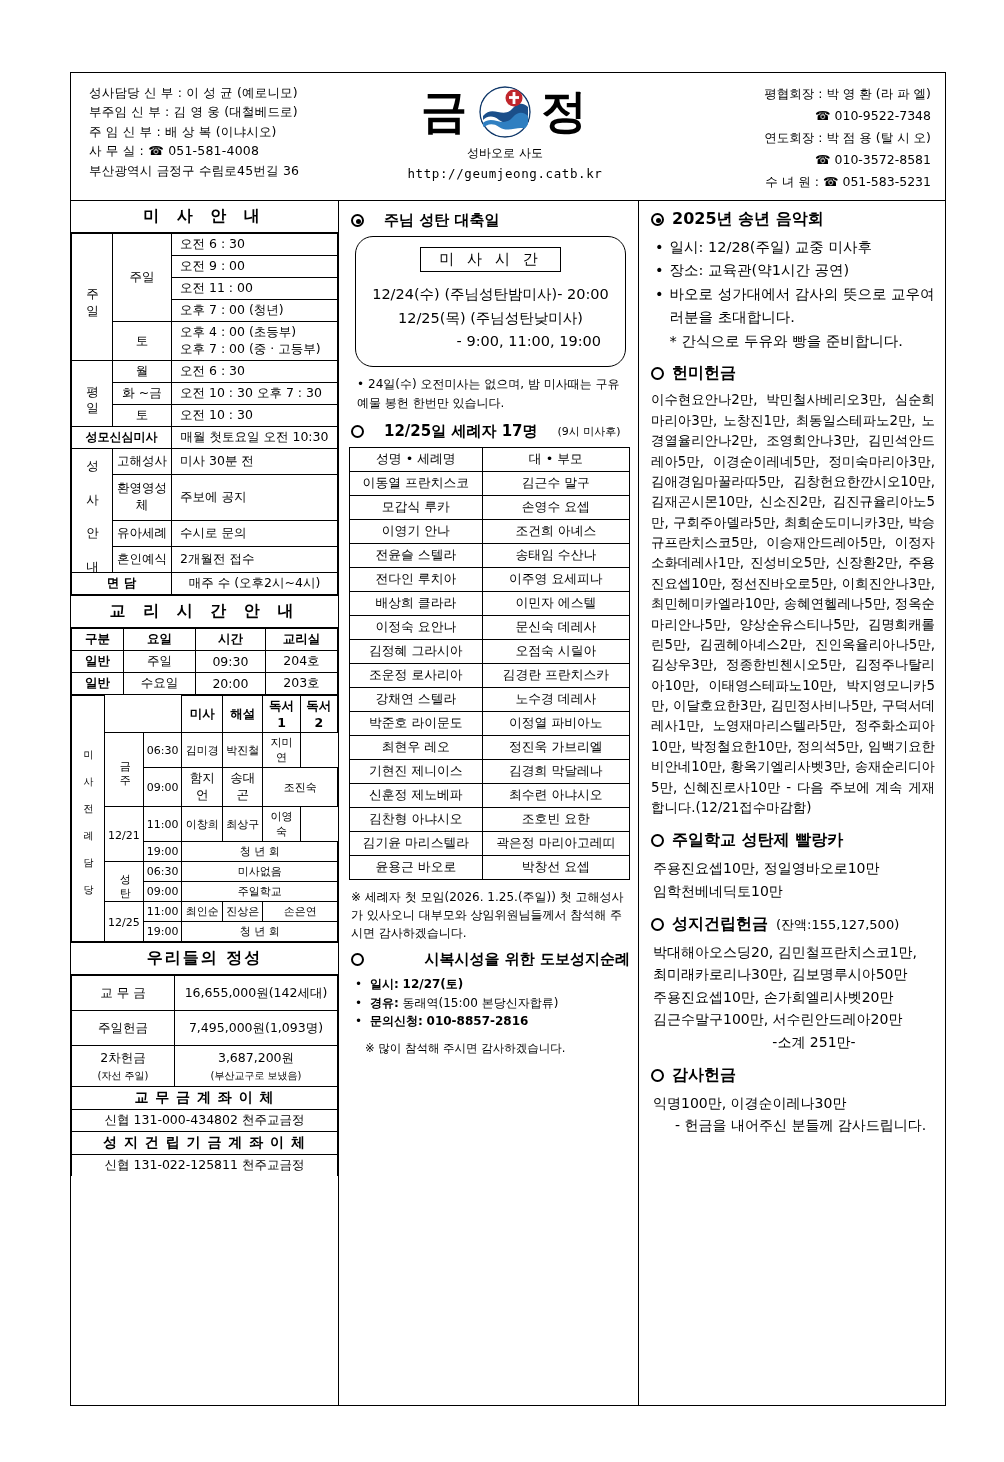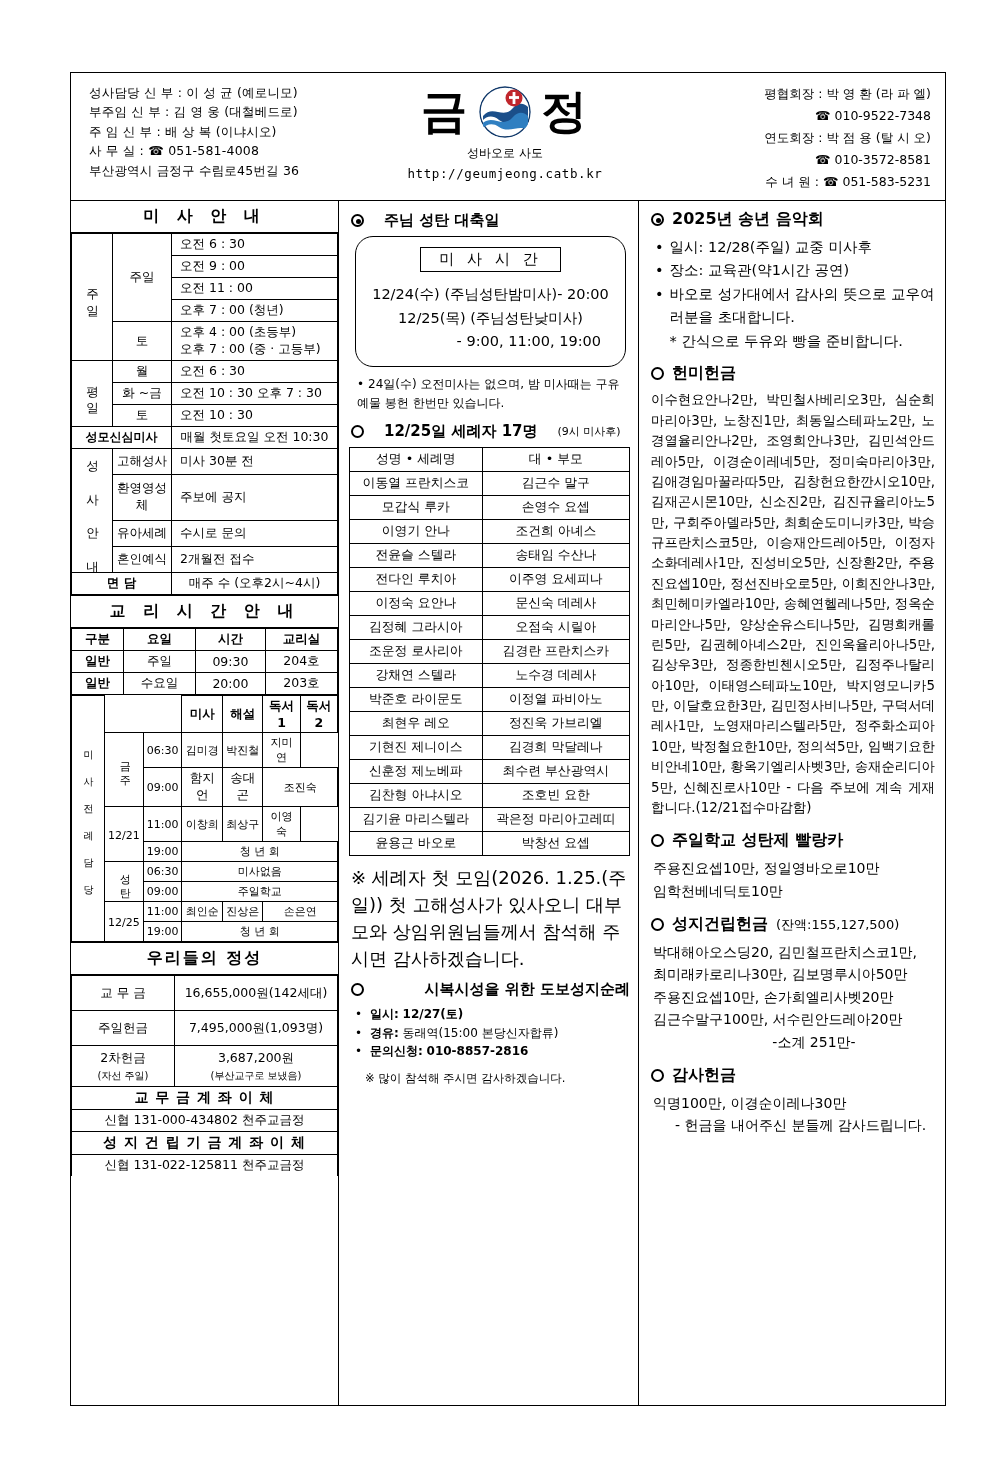--- a/index.html
+++ b/index.html
@@ -39,21 +39,21 @@
   .bullet-dot{display:inline-block;width:13px;height:13px;border:2px solid #000;border-radius:50%;box-sizing:border-box;position:relative;}
   .bullet-dot::after{content:"";position:absolute;left:2.5px;top:2.5px;width:5px;height:5px;background:#000;border-radius:50%;}
   .roundbox{border:1.5px solid #000;border-radius:18px;margin:4px 4px 8px 6px;padding:10px 8px 12px;text-align:center;position:relative;}
   .misa-label{display:inline-block;border:1.2px solid #000;padding:2px 18px;font-size:15px;letter-spacing:4px;margin-bottom:8px;}
   .rb-line{font-size:14.5px;margin:5px 0;}
   .note{font-size:12px;line-height:1.55;margin:2px 4px 10px 8px;}
   .note .dot{margin-right:4px;}
   table.bap{border-collapse:collapse;width:100%;font-size:12.8px;margin-top:4px;}
   table.bap td,table.bap th{border:1px solid #000;padding:3px 4px;text-align:center;}
   table.bap th{font-weight:normal;}
-  .footnote{font-size:18px;line-height:1.5;margin:8px 2px 0 2px;}
+  .footnote{font-size:12px;line-height:1.5;margin:8px 2px 0 2px;}
   
   .c3-h{font-size:16px;font-weight:bold;display:flex;align-items:center;gap:8px;margin:2px 0 6px;}
   .c3-list{font-size:14.5px;line-height:1.62;margin:0 0 10px 4px;}
   .c3-list div{display:flex;gap:6px;}
   .para{font-size:13.4px;line-height:1.52;text-align:justify;margin:0 0 12px 0;}
   .para2{font-size:14px;line-height:1.6;margin:0 0 12px 2px;}
   .center{text-align:center;}
   .tiny{font-size:11.5px;}
 </style>
 </head>
@@ -334,20 +334,24 @@
               </tr>
        <tr>
                 <td>전윤슬 스텔라</td>
                 <td>송태임 수산나</td>
               </tr>
        <tr>
                 <td>전다인 루치아</td>
                 <td>이주영 요세피나</td>
               </tr>
        <tr>
+                <td>배상희 클라라</td>
+                <td>이민자 에스텔</td>
+              </tr>
+       <tr>
                 <td>이정숙 요안나</td>
                 <td>문신숙 데레사</td>
               </tr>
        <tr>
                 <td>김정혜 그라시아</td>
                 <td>오점숙 시릴아</td>
               </tr>
        <tr>
                 <td>조운정 로사리아</td>
                 <td>김경란 프란치스카</td>
@@ -363,21 +367,21 @@
        <tr>
                 <td>최현우 레오</td>
                 <td>정진욱 가브리엘</td>
               </tr>
        <tr>
                 <td>기현진 제니이스</td>
                 <td>김경희 막달레나</td>
               </tr>
        <tr>
                 <td>신훈정 제노베파</td>
-                <td>최수련 부산광역시</td>
+                <td>최수련 아냐시오</td>
               </tr>
        <tr>
                 <td>김찬형 아냐시오</td>
                 <td>조호빈 요한</td>
               </tr>
        <tr>
                 <td>김기윤 마리스텔라</td>
                 <td>곽은정 마리아고레띠</td>
               </tr>
        <tr>

